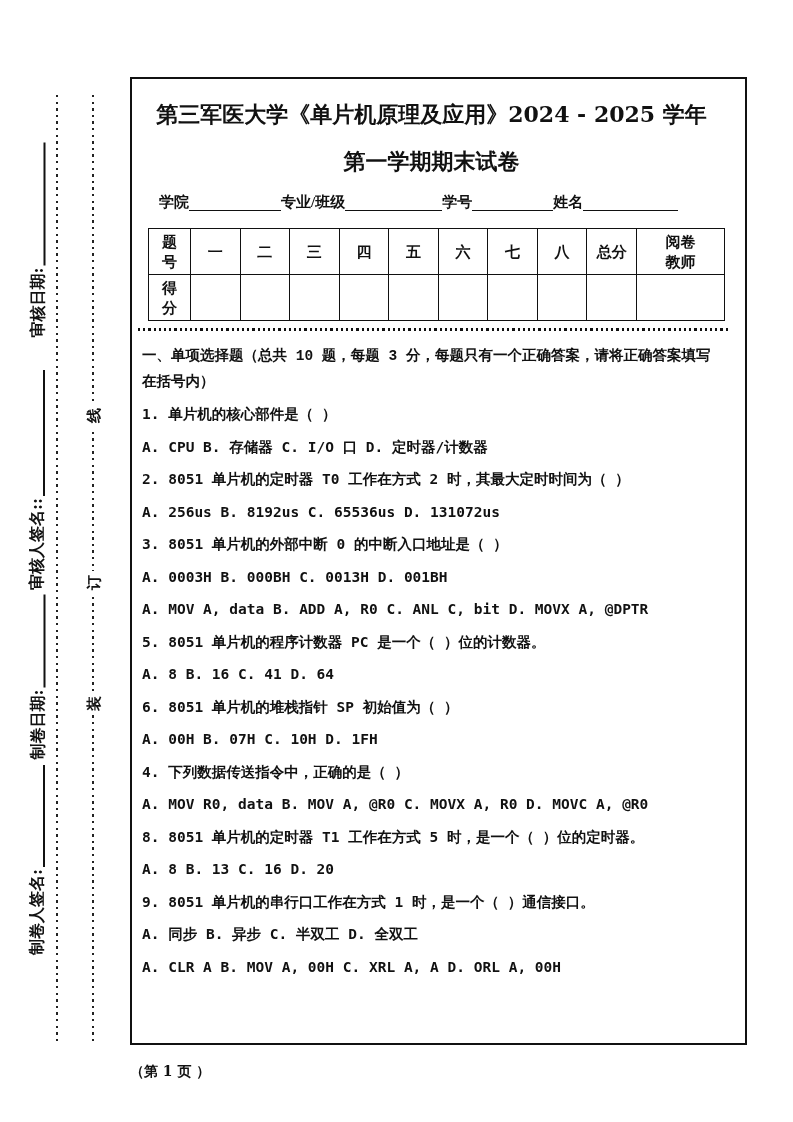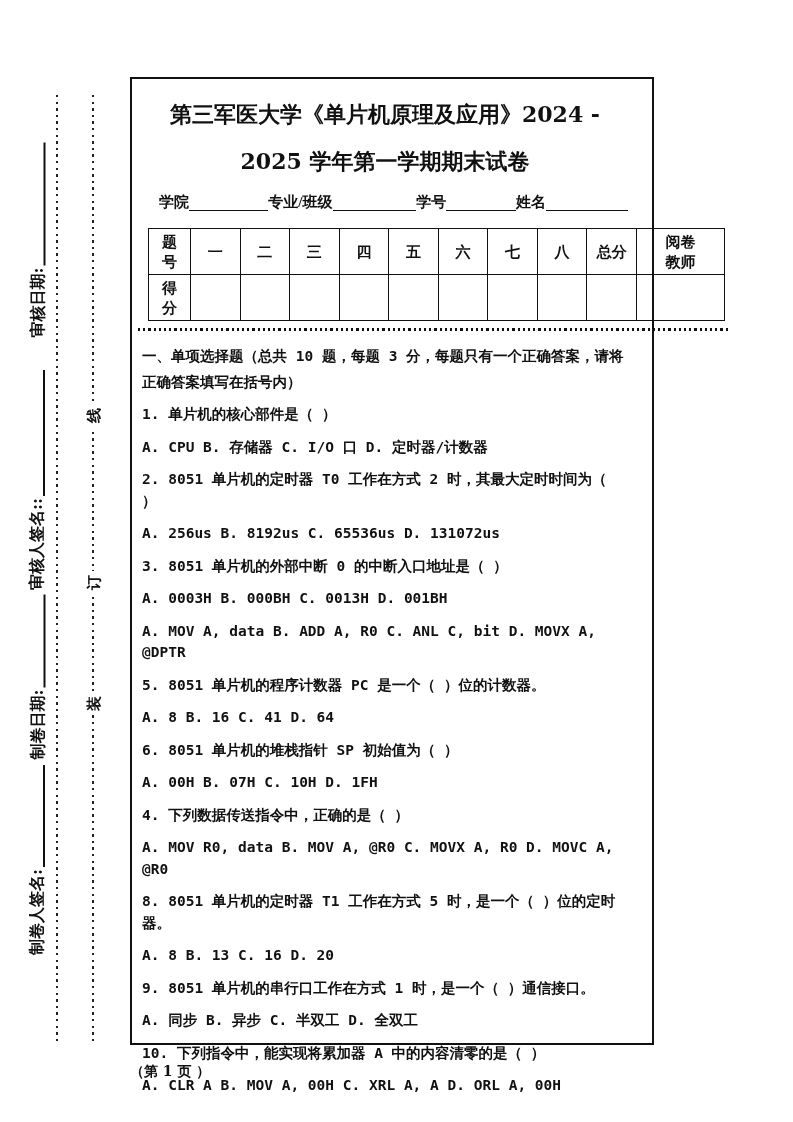--- a/index.html
+++ b/index.html
@@ -21,21 +21,21 @@
   }
   .sideband .lbl { line-height:20px; }
   .sideblank { flex:1; border-bottom:2px solid #111; margin:0 0 2px 2px; }
   .bindchar {
     position:absolute; left:83px; transform:rotate(-90deg);
     background:#fff; padding:0 4px; font-weight:bold; font-size:15px; z-index:2;
     font-family:"DejaVu Serif", serif;
   }
   
   .mainbox {
-    position:absolute; left:130px; top:77px; width:524px; height:968px;
+    position:absolute; left:130px; top:77px; width:617px; height:968px;
     border:2px solid #111; box-sizing:border-box; padding:12px 24px 0 10px;
   }
   .title {
     text-align:center; font-size:22px; font-weight:bold; line-height:47px;
     font-family:"DejaVu Serif", serif; margin:0 6px;
   }
   .inforow {
     display:flex; align-items:center; margin:8px 0 0 17px;
     font-size:15px; font-weight:bold; font-family:Liberation Serif, serif;
   }
@@ -50,21 +50,21 @@
     border:1.8px solid #111; height:45px; white-space:pre-line; line-height:20px;
     padding:0; vertical-align:middle;
   }
   .dotsep {
     height:3px; width:592px; margin:7px 0 12px -4px;
     background:repeating-linear-gradient(to right,#111 0 2.2px,transparent 2.2px 5.2px);
   }
   .qa p {
     font-size:14.5px; font-weight:600; margin:0 0 11px 0; line-height:21.5px;
   }
-  .qa p.intro { line-height:26px; margin-bottom:9px; }
+  .qa p.intro { line-height:26px; margin-bottom:9px;font-family:Liberation Mono, monospace; }
   .footer {
     position:absolute; left:130px; top:1063px; width:617px; text-align:left;
     font-size:14px; font-weight:bold; font-family:"DejaVu Serif", serif;
   }
 </style>
 </head>
 <body>
 
 <div class="page">
 
@@ -167,20 +167,19 @@
       <p>5. 8051 单片机的程序计数器 PC 是一个（  ）位的计数器。</p>
       <p>A. 8  B. 16  C. 41  D. 64</p>
       <p>6. 8051 单片机的堆栈指针 SP 初始值为（  ）</p>
       <p>A. 00H  B. 07H  C. 10H  D. 1FH</p>
       <p>4.  下列数据传送指令中，正确的是（  ）</p>
       <p>A. MOV  R0, data  B. MOV  A, @R0  C. MOVX  A, R0  D. MOVC  A, @R0</p>
       <p>8. 8051 单片机的定时器 T1 工作在方式 5 时，是一个（  ）位的定时器。</p>
       <p>A. 8  B. 13  C. 16  D. 20</p>
       <p>9. 8051 单片机的串行口工作在方式 1 时，是一个（  ）通信接口。</p>
       <p>A. 同步  B. 异步  C. 半双工  D. 全双工</p>
-      <p>10.  下列指令中，能实现将累加器 A 中的内容清零的是（  ）</p>
       <p>A. CLR  A  B. MOV  A, 00H  C. XRL  A, A  D. ORL  A, 00H</p>
     </div>
   </div>
 
   <div class="footer">（第 1 页 ）</div>
 
 </div>
 
 </body></html>

